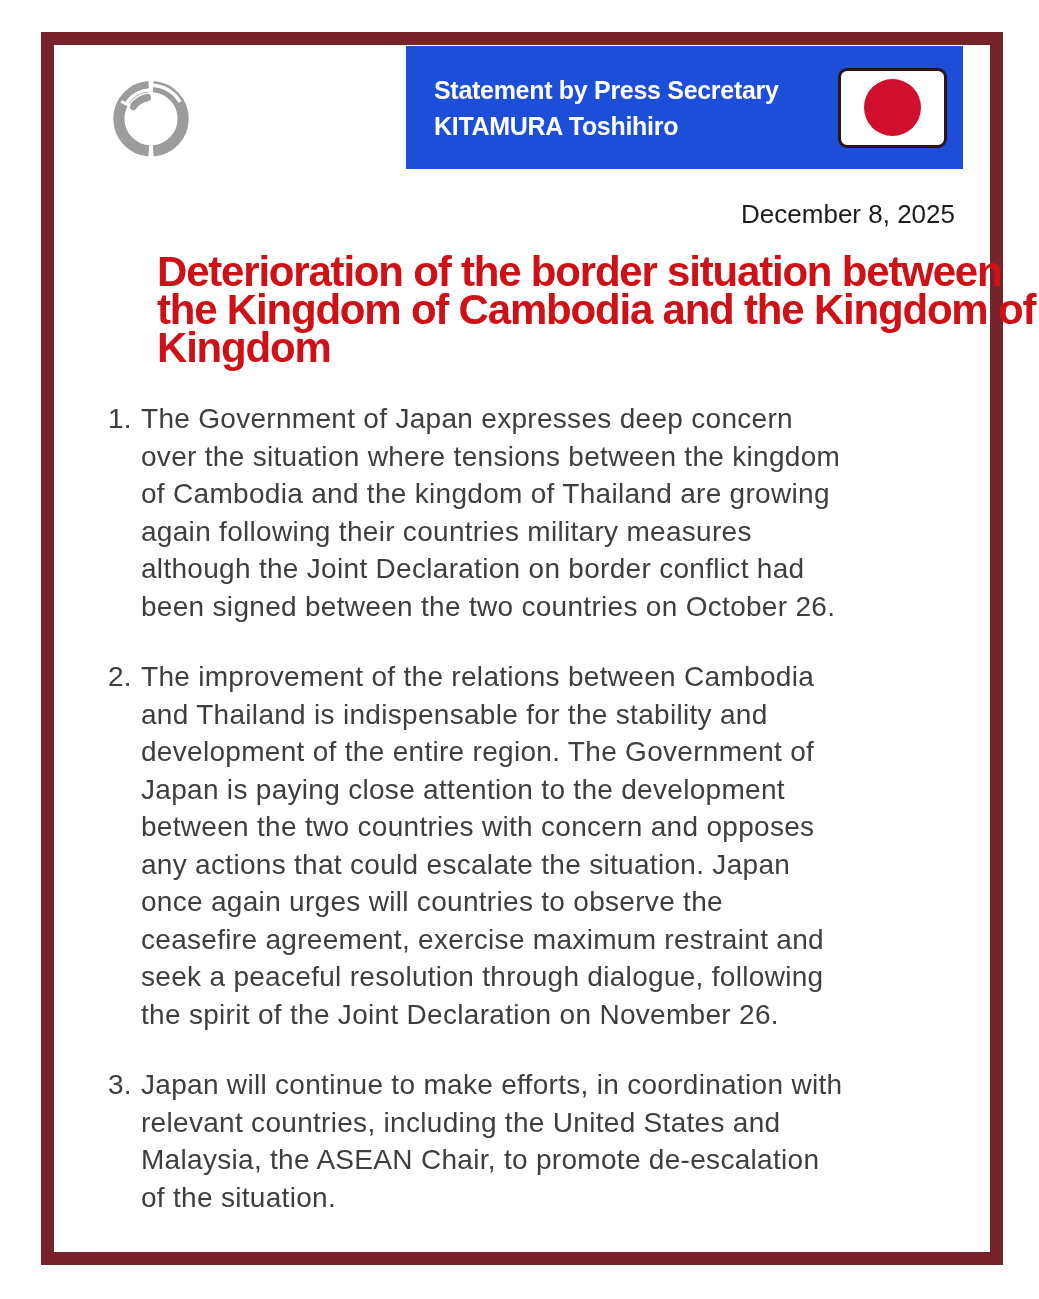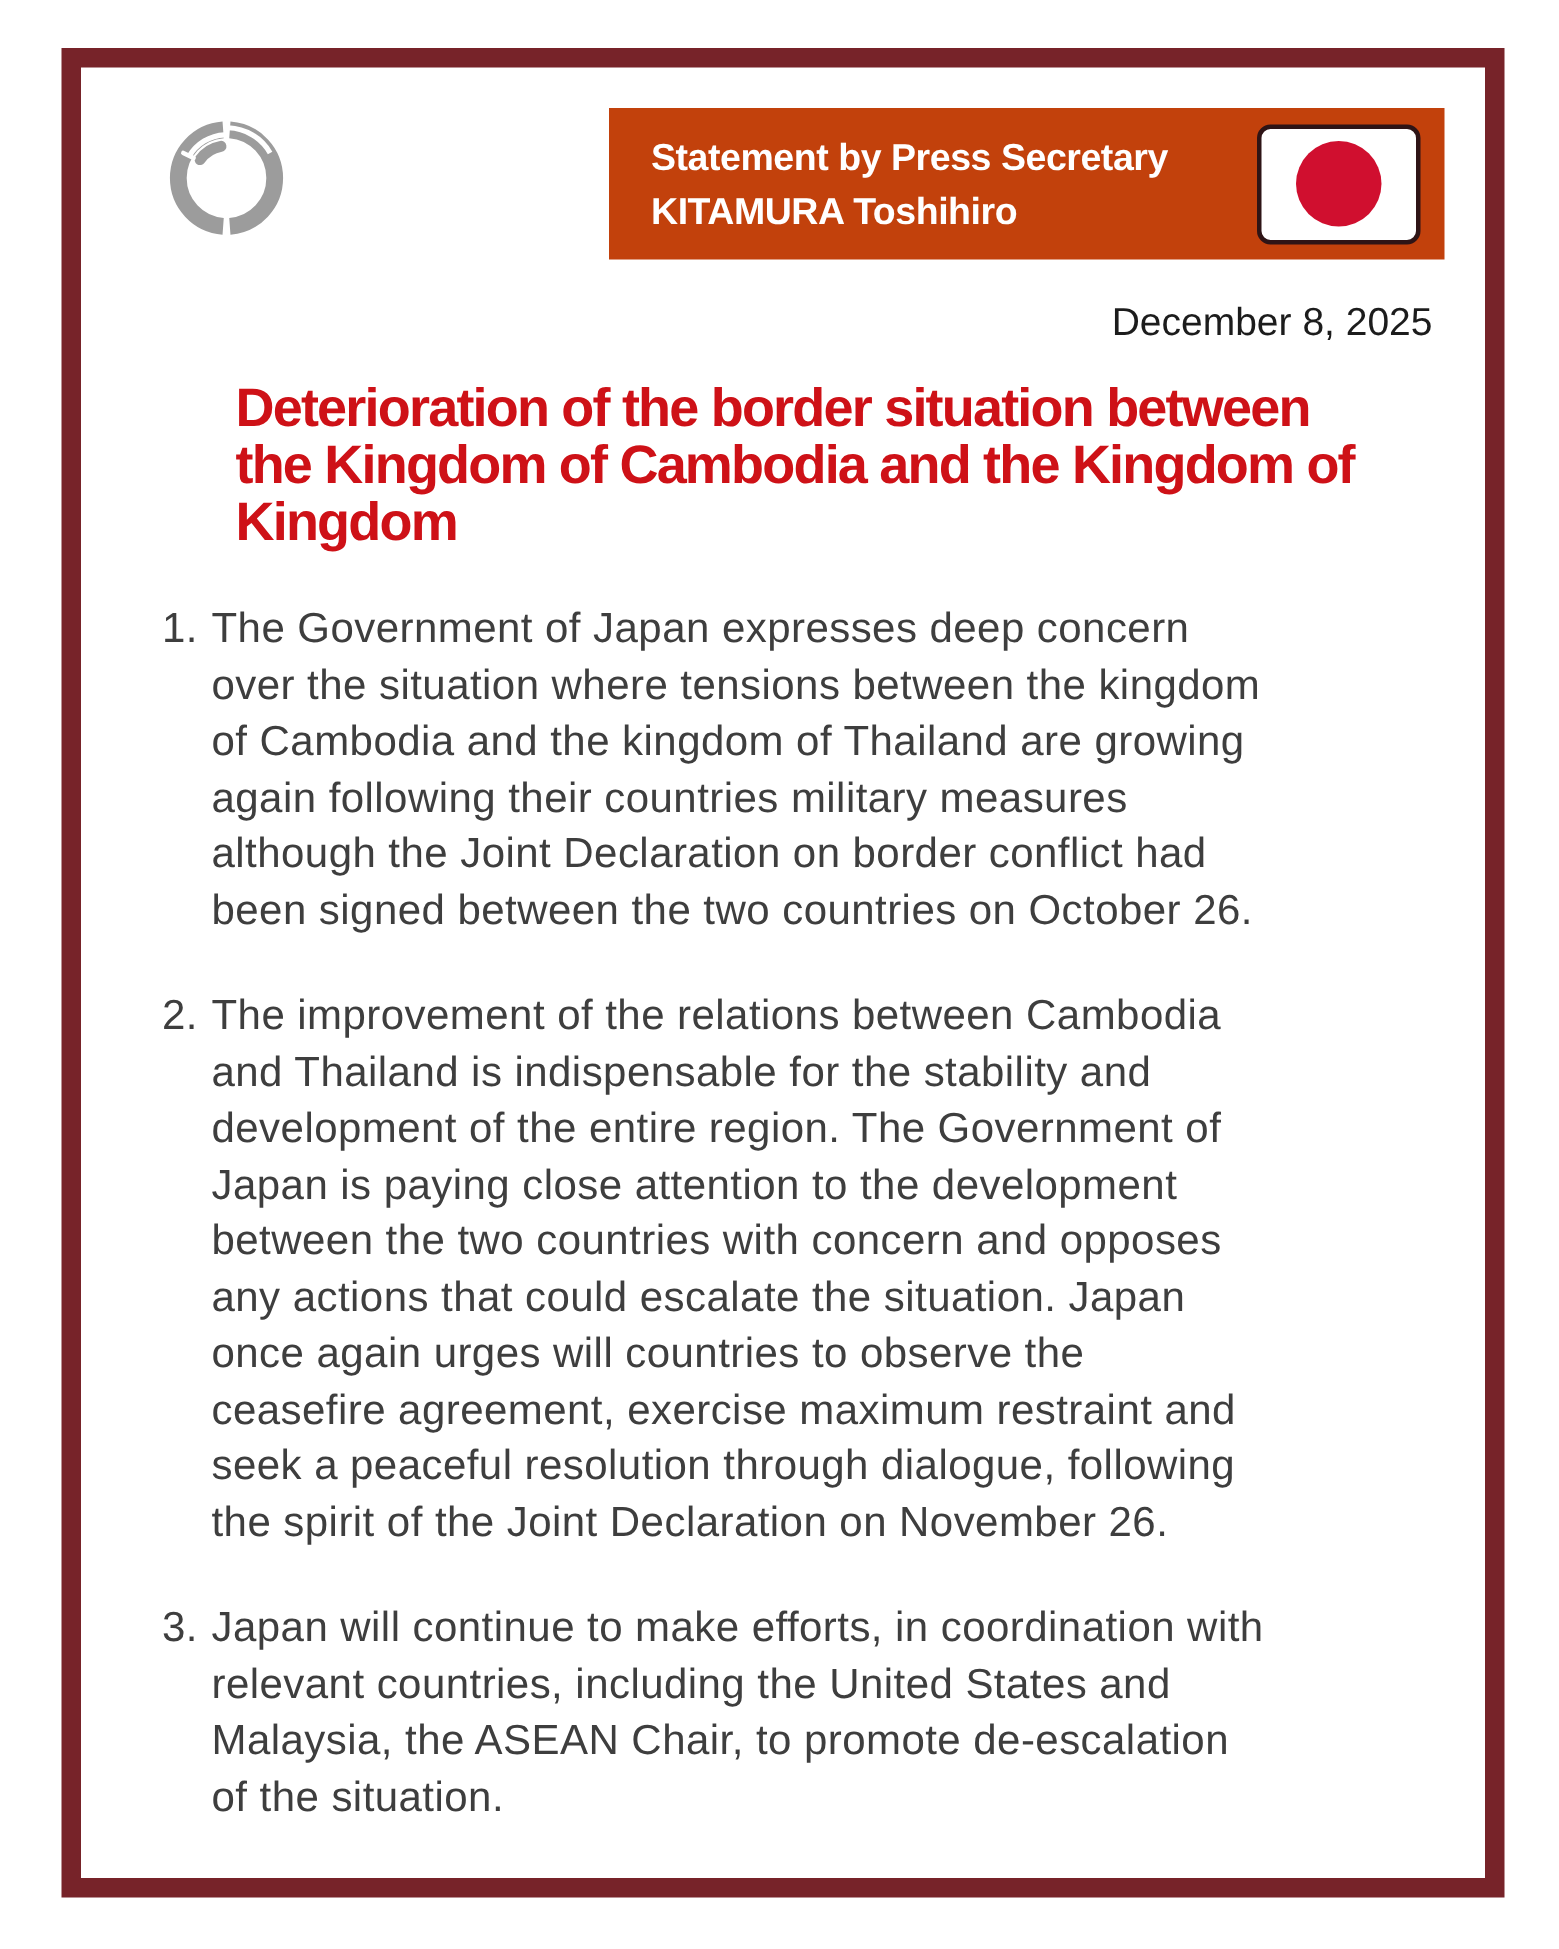--- a/index.html
+++ b/index.html
@@ -7,41 +7,41 @@
     width:1039px;height:1299px;position:relative;overflow:hidden;
     font-family:"Liberation Sans","DejaVu Sans",sans-serif;
     -webkit-font-smoothing:antialiased;
   }
   .frame{
     position:absolute;left:41px;top:32px;width:962px;height:1233px;
     border:13px solid #772329;box-sizing:border-box;background:transparent;
   }
   .logo{position:absolute;left:108px;top:74px;width:86px;height:86px;}
   .banner{
-    position:absolute;left:406px;top:72px;width:557px;height:101px;
-    background:#c2410c;display:flex;align-items:center;
+    position:absolute;left:406px;top:46px;width:557px;height:123px;
+    background:#1d4ed8;display:flex;align-items:center;
     padding:0 16px 0 28px;box-sizing:border-box;
   }
   .banner-text{
     flex:1;color:#ffffff;font-weight:bold;font-size:25px;line-height:36px;
     letter-spacing:-0.3px;white-space:nowrap;
   }
   .flag{
     flex:none;width:109px;height:80px;background:#ffffff;
     border:3px solid #2e1416;border-radius:9px;box-sizing:border-box;
     display:flex;align-items:center;justify-content:center;
   }
   .flag-sun{width:57px;height:57px;border-radius:50%;background:#d00f2f;}
   .date{
     position:absolute;top:199px;right:84px;font-size:26px;color:#1c1c1c;
     white-space:nowrap;
   }
   .title{
     position:absolute;left:157px;top:253px;color:#ce1117;font-weight:bold;
-    font-size:36px;line-height:38px;letter-spacing:-1.2px;
+    font-size:42px;line-height:38px;letter-spacing:-1.2px;
   }
   .title .t-line{white-space:nowrap;}
   .paras{position:absolute;left:108px;top:400px;width:860px;}
   .para{
     display:flex;margin-bottom:33px;color:#3e3e3e;
     font-size:28px;line-height:37.5px;letter-spacing:0.3px;
   }
   .para-num{flex:none;width:33px;}
   .para-lines{flex:1;}
   .para-lines .t-line{white-space:nowrap;}

